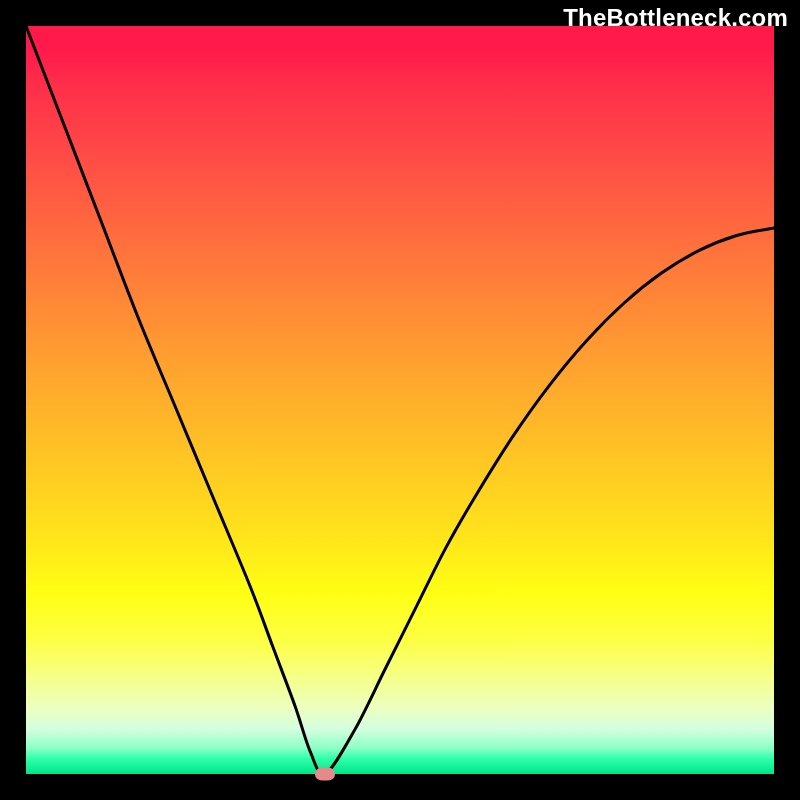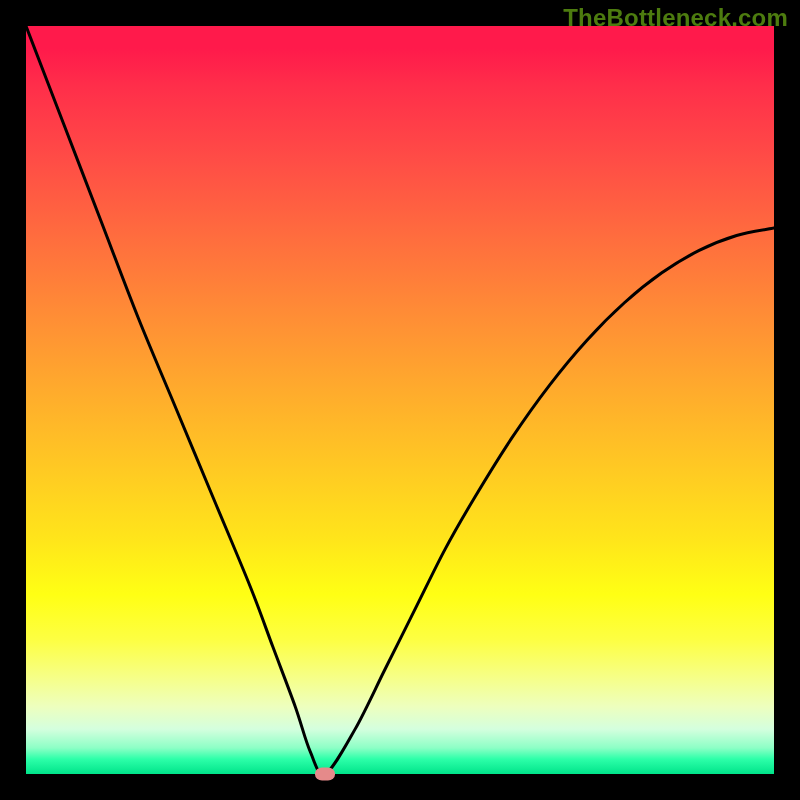--- a/index.html
+++ b/index.html
@@ -40,21 +40,21 @@
     );
   }
 
   .watermark {
     position: absolute;
     top: 4px;
     right: 12px;
     font-family: Arial, Helvetica, sans-serif;
     font-size: 24px;
     font-weight: 600;
-    color: #4d7c0f;
+    color: #ffffff;
     letter-spacing: 0.2px;
     user-select: none;
   }
 
   svg.curve {
     position: absolute;
     left: 0; top: 0;
     width: 100%;
     height: 100%;
     pointer-events: none;

